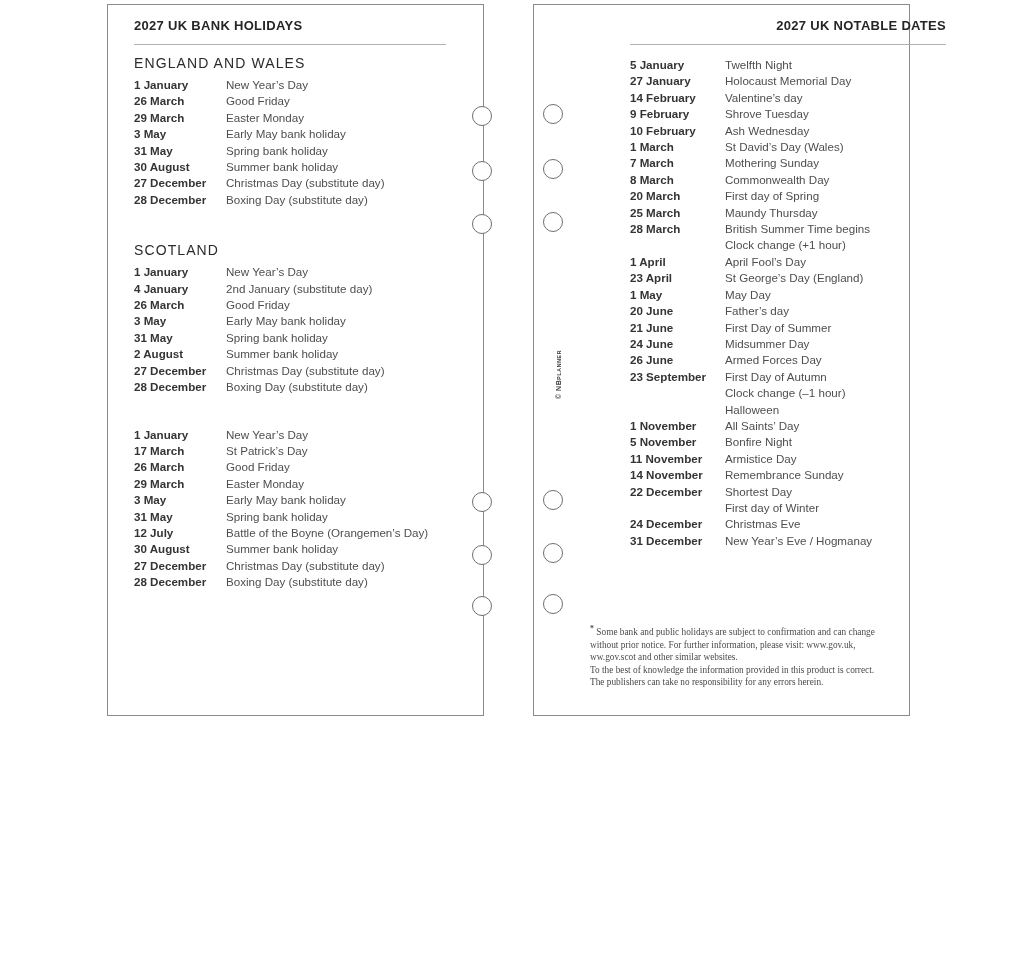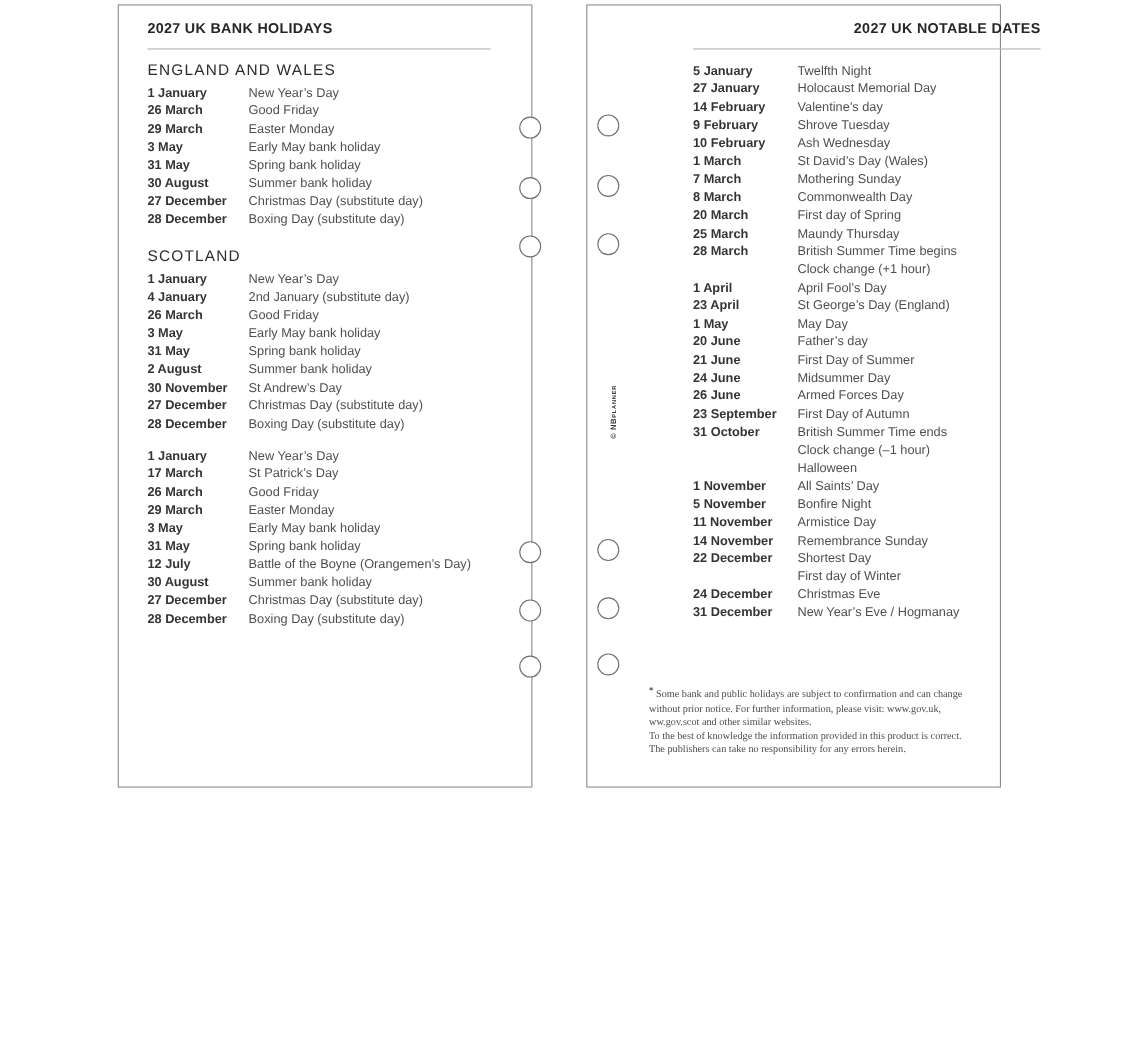--- a/index.html
+++ b/index.html
@@ -60,21 +60,21 @@
   .page-title.align-right { text-align: right; }
 
   .rule {
     margin-top: 9px;
     border: none;
     border-top: 1px solid #b2b2b2;
     height: 0;
   }
 
   .section { margin-top: 7px; }
-  .section + .section { margin-top: 13px; }
+  .section + .section { margin-top: 31px; }
   .section-heading {
     font-size: 14px;
     line-height: 23px;
     font-weight: 400;
     letter-spacing: 1.1px;
     color: #2b2b2b;
   }
   .rows { margin-top: 2px; }
   .row { display: flex; font-size: 11.6px; line-height: 16.4px; }
   .row .date  { width: 92px; flex: 0 0 92px; font-weight: 700; color: #343434; }
@@ -202,24 +202,20 @@
             <div class="row">
               <span class="date">31 May</span>
               <span class="label">Spring bank holiday</span>
             </div>
 
             <div class="row">
               <span class="date">2 August</span>
               <span class="label">Summer bank holiday</span>
             </div>
 
-            <div class="row">
-              <span class="date">30 November</span>
-              <span class="label">St Andrew’s Day</span>
-            </div>
 
             <div class="row">
               <span class="date">27 December</span>
               <span class="label">Christmas Day (substitute day)</span>
             </div>
 
             <div class="row">
               <span class="date">28 December</span>
               <span class="label">Boxing Day (substitute day)</span>
             </div>
@@ -395,24 +391,20 @@
           <div class="row">
             <span class="date">26 June</span>
             <span class="label">Armed Forces Day</span>
           </div>
 
           <div class="row">
             <span class="date">23 September</span>
             <span class="label">First Day of Autumn</span>
           </div>
 
-          <div class="row">
-            <span class="date">31 October</span>
-            <span class="label">British Summer Time ends</span>
-          </div>
 
           <div class="row">
             <span class="date"></span>
             <span class="label">Clock change (–1 hour)</span>
           </div>
 
           <div class="row">
             <span class="date"></span>
             <span class="label">Halloween</span>
           </div>

